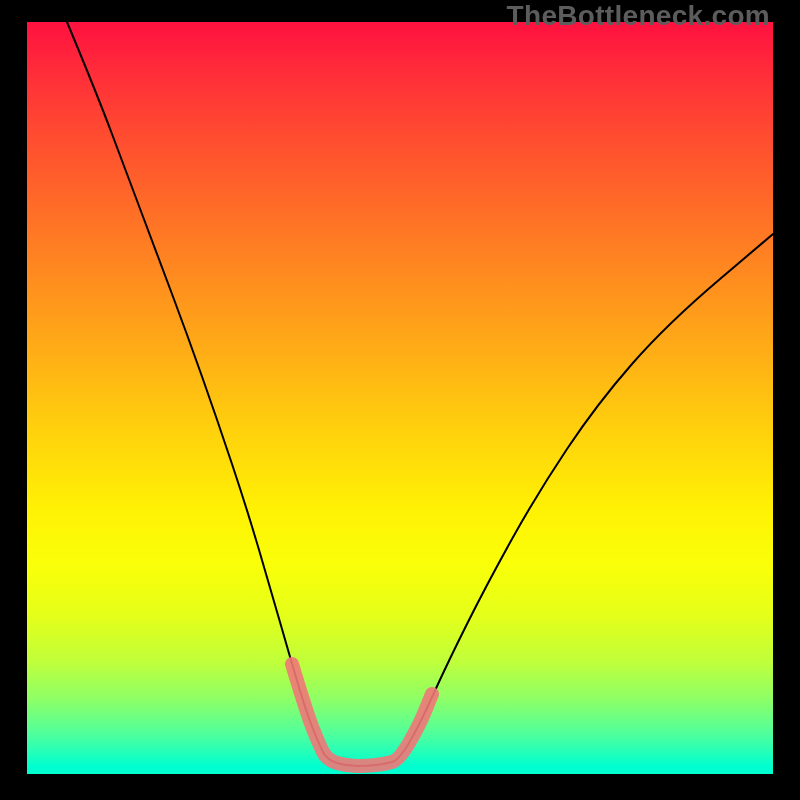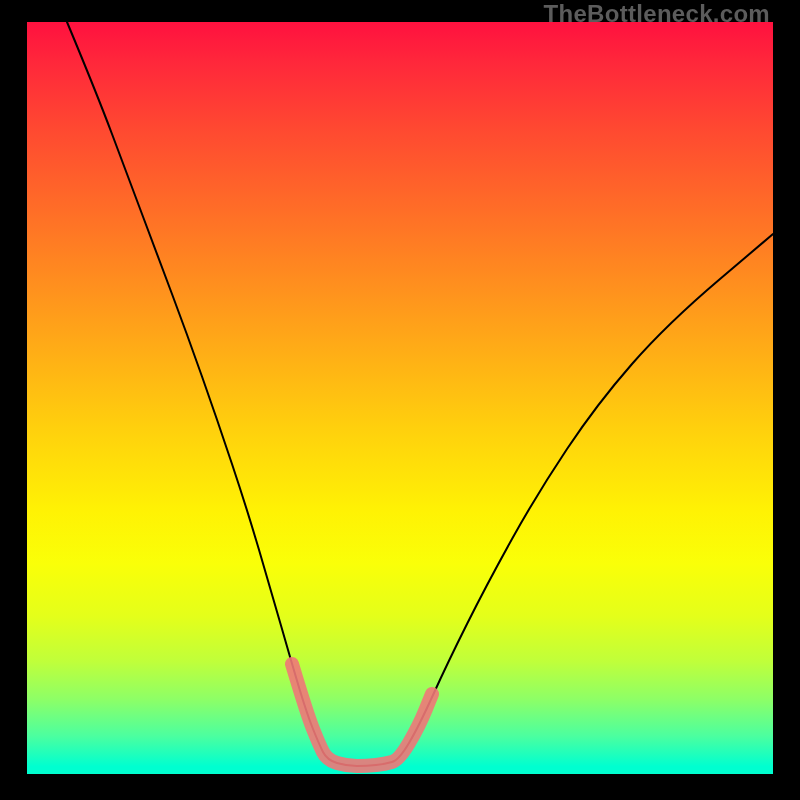--- a/index.html
+++ b/index.html
@@ -29,21 +29,21 @@
       #8eff66 90%,
       #4bffa0 95%,
       #00ffd0 99%
     );
   }
   .watermark {
     position: absolute;
     top: 0px;
     right: 30px;
     font-family: Arial, Helvetica, sans-serif;
-    font-size: 24px;
+    font-size: 28px;
     font-weight: bold;
     color: #5c5c5c;
     letter-spacing: 0.3px;
   }
   svg.curves {
     position: absolute;
     left: 27px; top: 22px;
     width: 746px; height: 752px;
     overflow: visible;
   }

